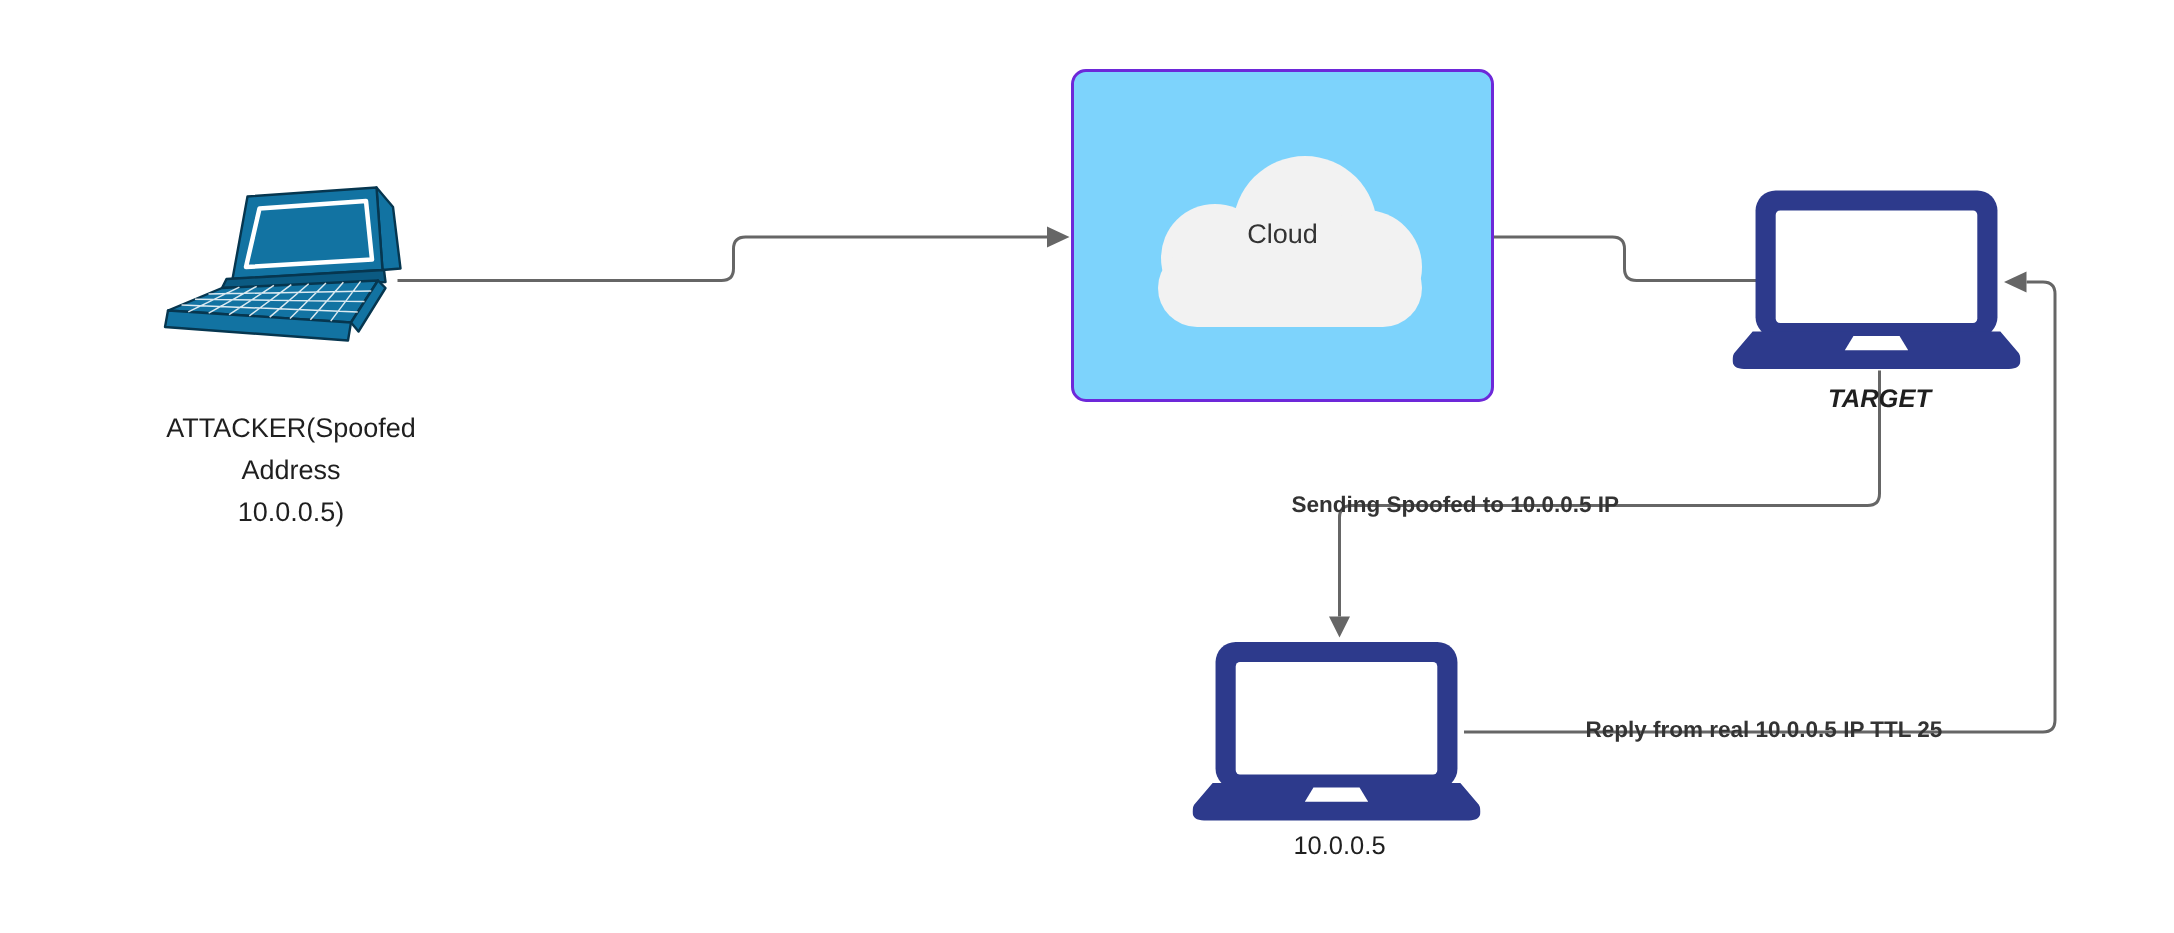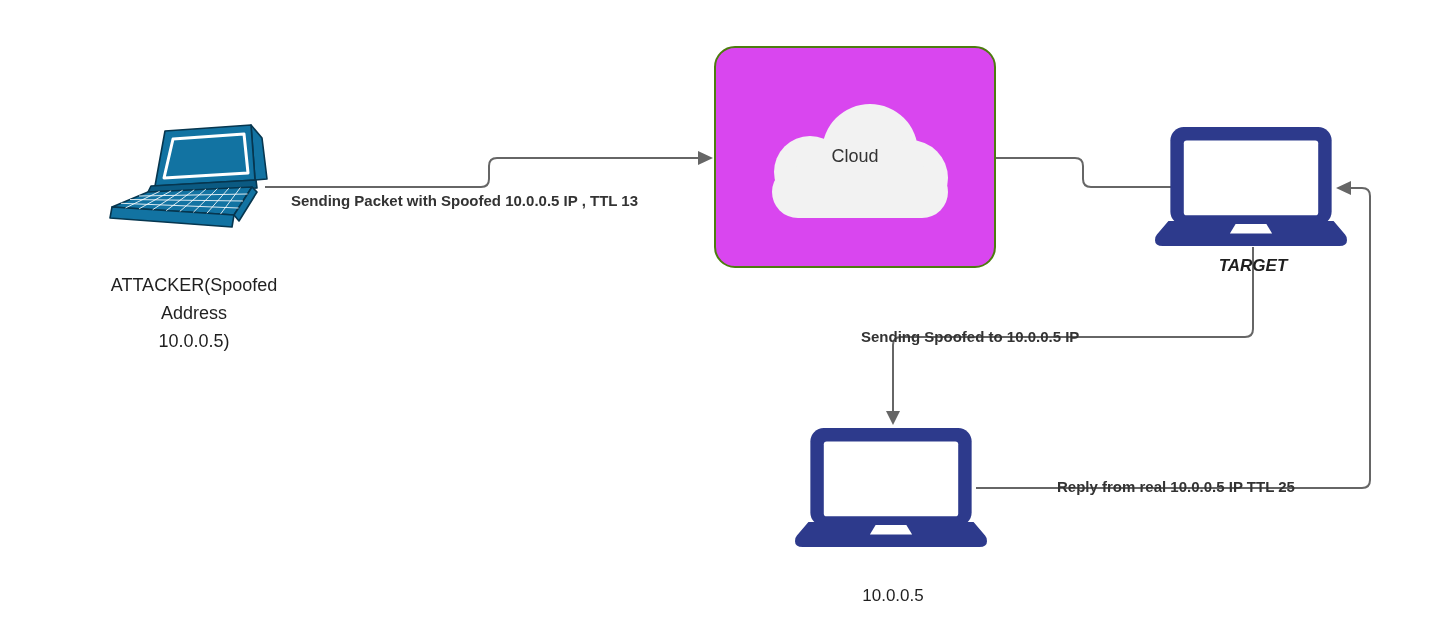--- a/index.html
+++ b/index.html
@@ -28,37 +28,37 @@
   }
   #attacker-label{
     left:64px;top:251px;width:260px;
     font-size:18px;line-height:28px;
     white-space:pre-line;
     margin-top:20px;
   }
   #cloud-box{
     left:714px;top:46px;
     width:282px;height:222px;
-    border:2px solid #4d7c0f;
-    border-radius:21px;
+    border:2px solid #6d28d9;
+    border-radius:10px;
     box-sizing:border-box;
-    background:#d946ef;
+    background:#7dd3fc;
     z-index:2;
   }
   #cloud-shape{position:absolute;left:42px;top:52px;}
   #cloud-label{
     position:absolute;left:0;top:98px;width:100%;
     text-align:center;font-size:18px;color:#333333;
   }
   #target-label{
     left:1153px;top:256px;width:200px;
     font-size:17px;font-weight:bold;font-style:italic;
   }
   #realhost-label{
-    left:793px;top:586px;width:200px;
+    left:793px;top:554px;width:200px;
     font-size:17px;
   }
   #label-attacker-cloud{left:291px;top:192px;}
   #label-target-real{left:861px;top:328px;}
   #label-real-target{left:1057px;top:478px;}
   #connector-layer{position:absolute;left:0;top:0;z-index:1;}
   .laptop{z-index:3;}
 </style>
 </head>
 <body>
@@ -130,17 +130,16 @@
 
   <svg class="abs laptop" style="left:795px;top:426px;" width="192" height="122" viewBox="0 0 200 127">
     <rect x="16" y="2" width="168" height="102" rx="14" fill="#2d3a8c"></rect>
     <rect x="30" y="16" width="140" height="78" rx="3" fill="#ffffff"></rect>
     <path d="M14,100 H186 L198,114 Q200,116 200,120 Q200,126 192,126 H8 Q0,126 0,120 Q0,116 2,114 Z" fill="#2d3a8c"></path>
     <polygon points="84,103 116,103 122,113 78,113" fill="#ffffff"></polygon>
   </svg>
 
   <div id="realhost-label" class="node-label">10.0.0.5</div>
 
-  <div id="label-attacker-cloud" class="edge-label">Sending Packet with Spoofed 10.0.0.5 IP , TTL 13</div>
   <div id="label-target-real" class="edge-label">Sending Spoofed to 10.0.0.5 IP</div>
   <div id="label-real-target" class="edge-label">Reply from real 10.0.0.5 IP TTL 25</div>
 
 </div>
 
 </body></html>

